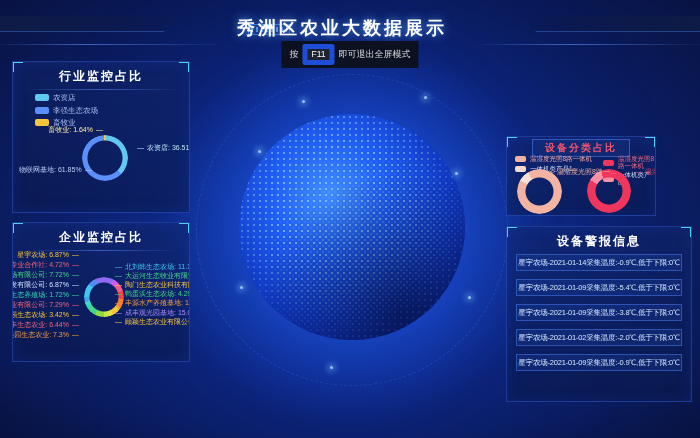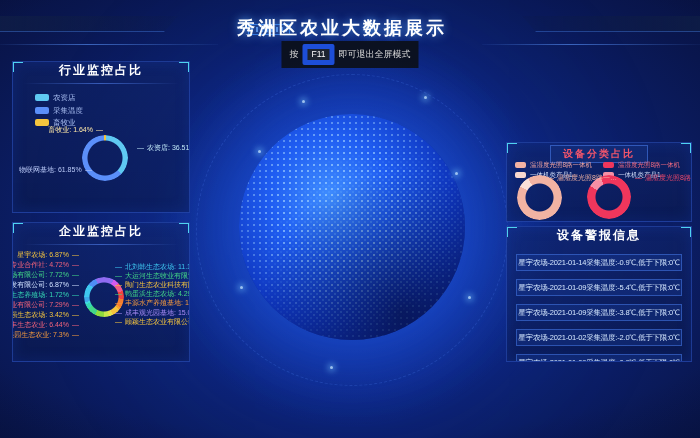--- a/index.html
+++ b/index.html
@@ -35,21 +35,21 @@
     mask:radial-gradient(circle at 62% 66%, #000 26%, transparent 62%);}
   .globe-shade{position:absolute;inset:0;border-radius:50%;background:radial-gradient(circle at 72% 88%, rgba(4,9,45,.6), transparent 55%);}
   .sp{position:absolute;width:3px;height:3px;border-radius:50%;background:#bfe3ff;box-shadow:0 0 6px 2px rgba(120,200,255,.8);opacity:.8;z-index:1;}
   .vignette{position:absolute;inset:0;z-index:2;pointer-events:none;background:radial-gradient(120% 95% at 50% 45%, transparent 58%, rgba(3,7,26,.6) 100%);}
   
   .panel{position:absolute;z-index:3;box-sizing:border-box;overflow:hidden;
     background:linear-gradient(180deg, rgba(16,36,104,.55), rgba(10,24,74,.6));
     border:1px solid rgba(42,80,190,.6);box-shadow:inset 0 0 14px rgba(20,60,180,.28);}
   .panel::before{content:'';position:absolute;left:-1px;top:-1px;width:9px;height:9px;border-left:2px solid #4fd2f0;border-top:2px solid #4fd2f0;}
   .panel::after{content:'';position:absolute;right:-1px;top:-1px;width:9px;height:9px;border-right:2px solid #4fd2f0;border-top:2px solid #4fd2f0;}
-  .p-title{margin-top:0;text-align:center;font-size:12px;font-weight:bold;color:#fff;letter-spacing:2px;}
+  .p-title{margin-top:6px;text-align:center;font-size:12px;font-weight:bold;color:#fff;letter-spacing:2px;}
   .p-underline{height:1px;margin:4px 10px 0;background:linear-gradient(90deg,rgba(90,140,255,0),rgba(90,140,255,.55),rgba(90,140,255,0));}
   .legend{position:absolute;left:22px;top:32px;}
   .legend-item{display:flex;align-items:center;gap:4px;margin-bottom:5px;font-size:7.5px;color:#a8bdf0;line-height:1;}
   .swatch{width:14px;height:7px;border-radius:2px;flex:none;}
   .ring{position:absolute;border-radius:50%;--th:6px;
     -webkit-mask:radial-gradient(farthest-side,transparent calc(100% - var(--th)),#000 calc(100% - var(--th) + 1px));
     mask:radial-gradient(farthest-side,transparent calc(100% - var(--th)),#000 calc(100% - var(--th) + 1px));}
   .labels{position:absolute;inset:0;pointer-events:none;}
   .lab{position:absolute;font-size:7px;line-height:1.15;white-space:nowrap;}
   .lab-l::after{content:'';display:inline-block;width:7px;height:1px;background:currentColor;opacity:.55;vertical-align:middle;margin-left:3px;}
@@ -107,21 +107,21 @@
     <div class="p-underline"></div>
     <div class="legend">
 
         <div class="legend-item">
           <span class="swatch" style="background: rgb(95, 201, 242);"></span>
           <span>农资店</span>
         </div>
 
         <div class="legend-item">
           <span class="swatch" style="background: rgb(91, 143, 249);"></span>
-          <span>采集温度</span>
+          <span>李强生态农场</span>
         </div>
 
         <div class="legend-item">
           <span class="swatch" style="background: rgb(245, 197, 62);"></span>
           <span>畜牧业</span>
         </div>
       </div>
     <div class="ring" style="left: 69px; top: 73px; width: 46px; height: 46px; --th: 6px; background: conic-gradient(from -3deg, rgb(245, 197, 62) 0deg, rgb(245, 197, 62) 5.9deg, rgb(95, 201, 242) 5.9deg, rgb(95, 201, 242) 137.34deg, rgb(91, 143, 249) 137.34deg, rgb(91, 143, 249) 360deg);"></div>
     <div class="labels">
 
@@ -167,21 +167,21 @@
 
         <div class="lab lab-r" style="left: 102px; top: 76px; color: rgb(245, 154, 62);">丰源水产养殖基地: 1.</div>
 
         <div class="lab lab-r" style="left: 102px; top: 86px; color: rgb(168, 140, 245);">成丰观光园基地: 15.02%</div>
 
         <div class="lab lab-r" style="left: 102px; top: 95px; color: rgb(245, 197, 62);">顾颖生态农业有限公司: 6.87%</div>
       </div>
   </section>
 
 
-  <section class="panel" style="left:506px;top:142px;width:186px;height:80px">
+  <section class="panel" style="left:506px;top:136px;width:150px;height:80px">
     <div class="dc-title">设备分类占比</div>
     <div class="dc-legend" style="left:8px">
 
         <div class="legend-item">
           <span class="swatch" style="background: rgb(242, 179, 163);"></span>
           <span style="color: rgb(240, 163, 160);">温湿度光照8路一体机</span>
         </div>
 
         <div class="legend-item">
           <span class="swatch" style="background: rgb(248, 216, 207);"></span>
@@ -203,21 +203,21 @@
     <div class="ring" style="left: 10px; top: 32px; width: 45px; height: 45px; --th: 9px; background: conic-gradient(from 300deg, rgb(251, 224, 216) 0deg, rgb(251, 224, 216) 28.8deg, rgb(242, 179, 163) 28.8deg, rgb(242, 179, 163) 360deg);"></div>
     <div class="ring" style="left: 80px; top: 32px; width: 44px; height: 44px; --th: 9px; background: conic-gradient(from 300deg, rgb(247, 143, 165) 0deg, rgb(247, 143, 165) 36deg, rgb(240, 54, 92) 36deg, rgb(240, 54, 92) 360deg);"></div>
     <div class="labels">
 
         <div class="lab lab-r" style="left: 40px; top: 31px; color: rgb(242, 179, 163);">温湿度光照8路一…</div>
 
         <div class="lab lab-r" style="left: 128px; top: 31px; color: rgb(240, 72, 107);">温湿度光照8路一…</div>
       </div>
   </section>
 
-  <section class="panel" style="left:506px;top:226px;width:186px;height:136px">
+  <section class="panel" style="left:506px;top:226px;width:186px;height:176px">
     <div class="p-title">设备警报信息</div>
     <div class="alarm-rows">
 
         <div class="alarm-row">星宇农场-2021-01-14采集温度:-0.9℃,低于下限:0℃</div>
 
         <div class="alarm-row">星宇农场-2021-01-09采集温度:-5.4℃,低于下限:0℃</div>
 
 
         <div class="alarm-row">星宇农场-2021-01-09采集温度:-3.8℃,低于下限:0℃</div>
 

